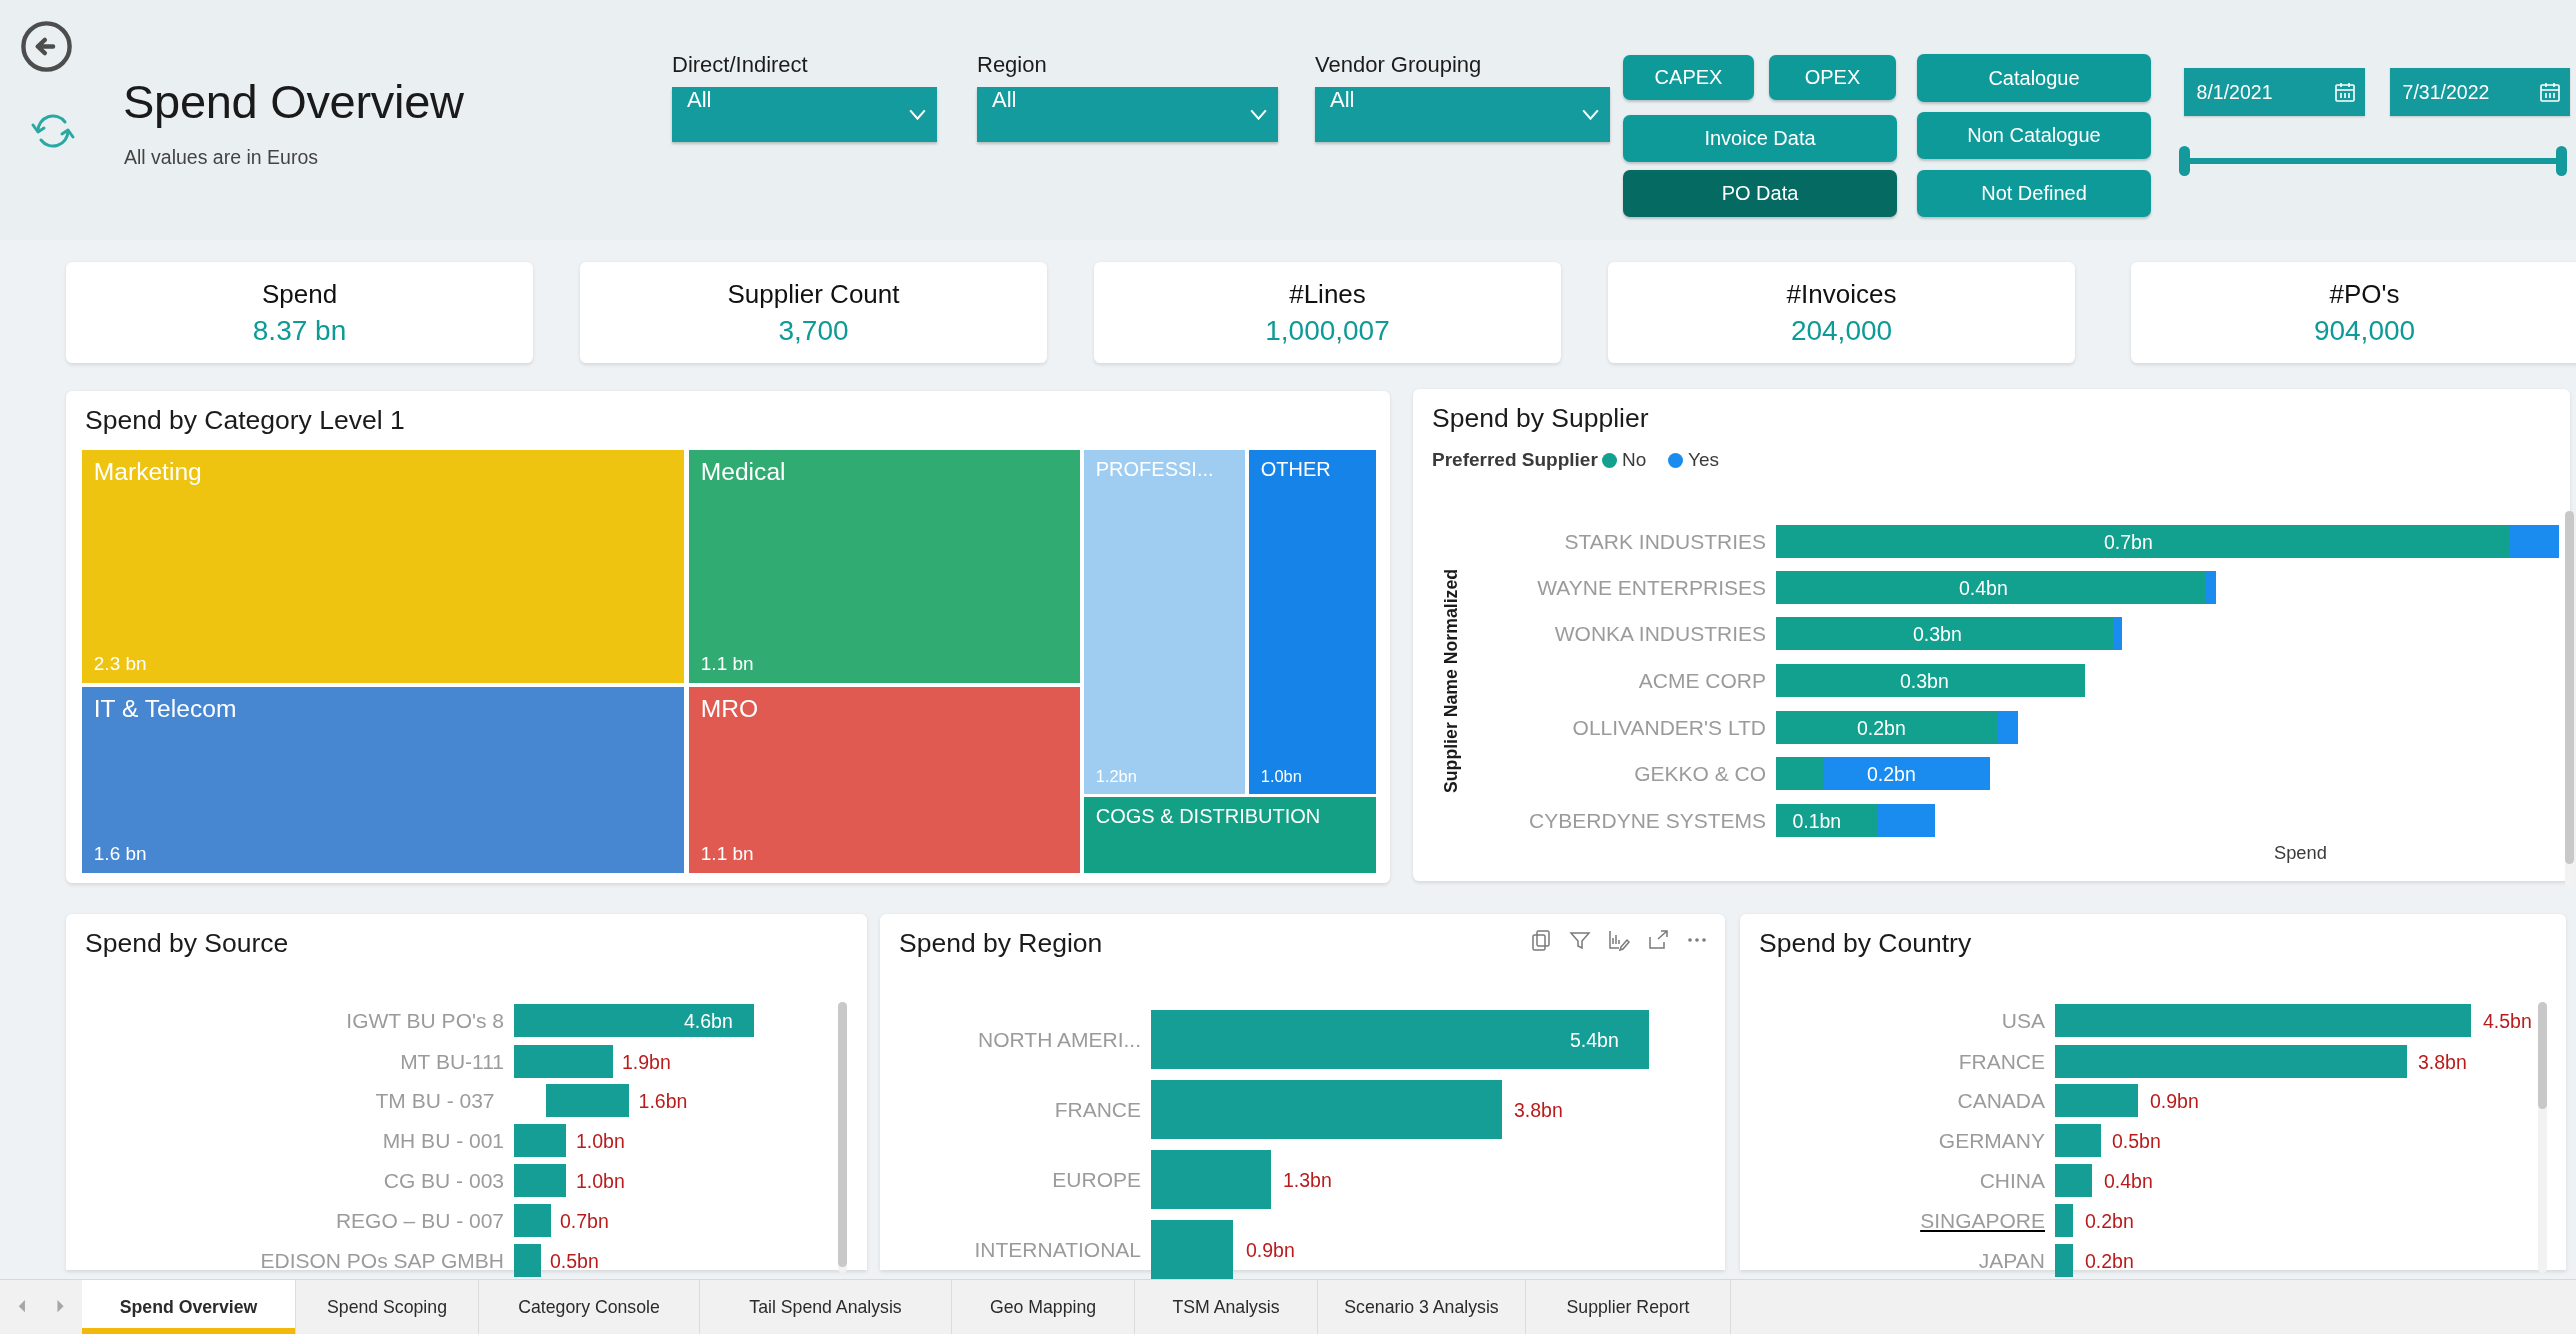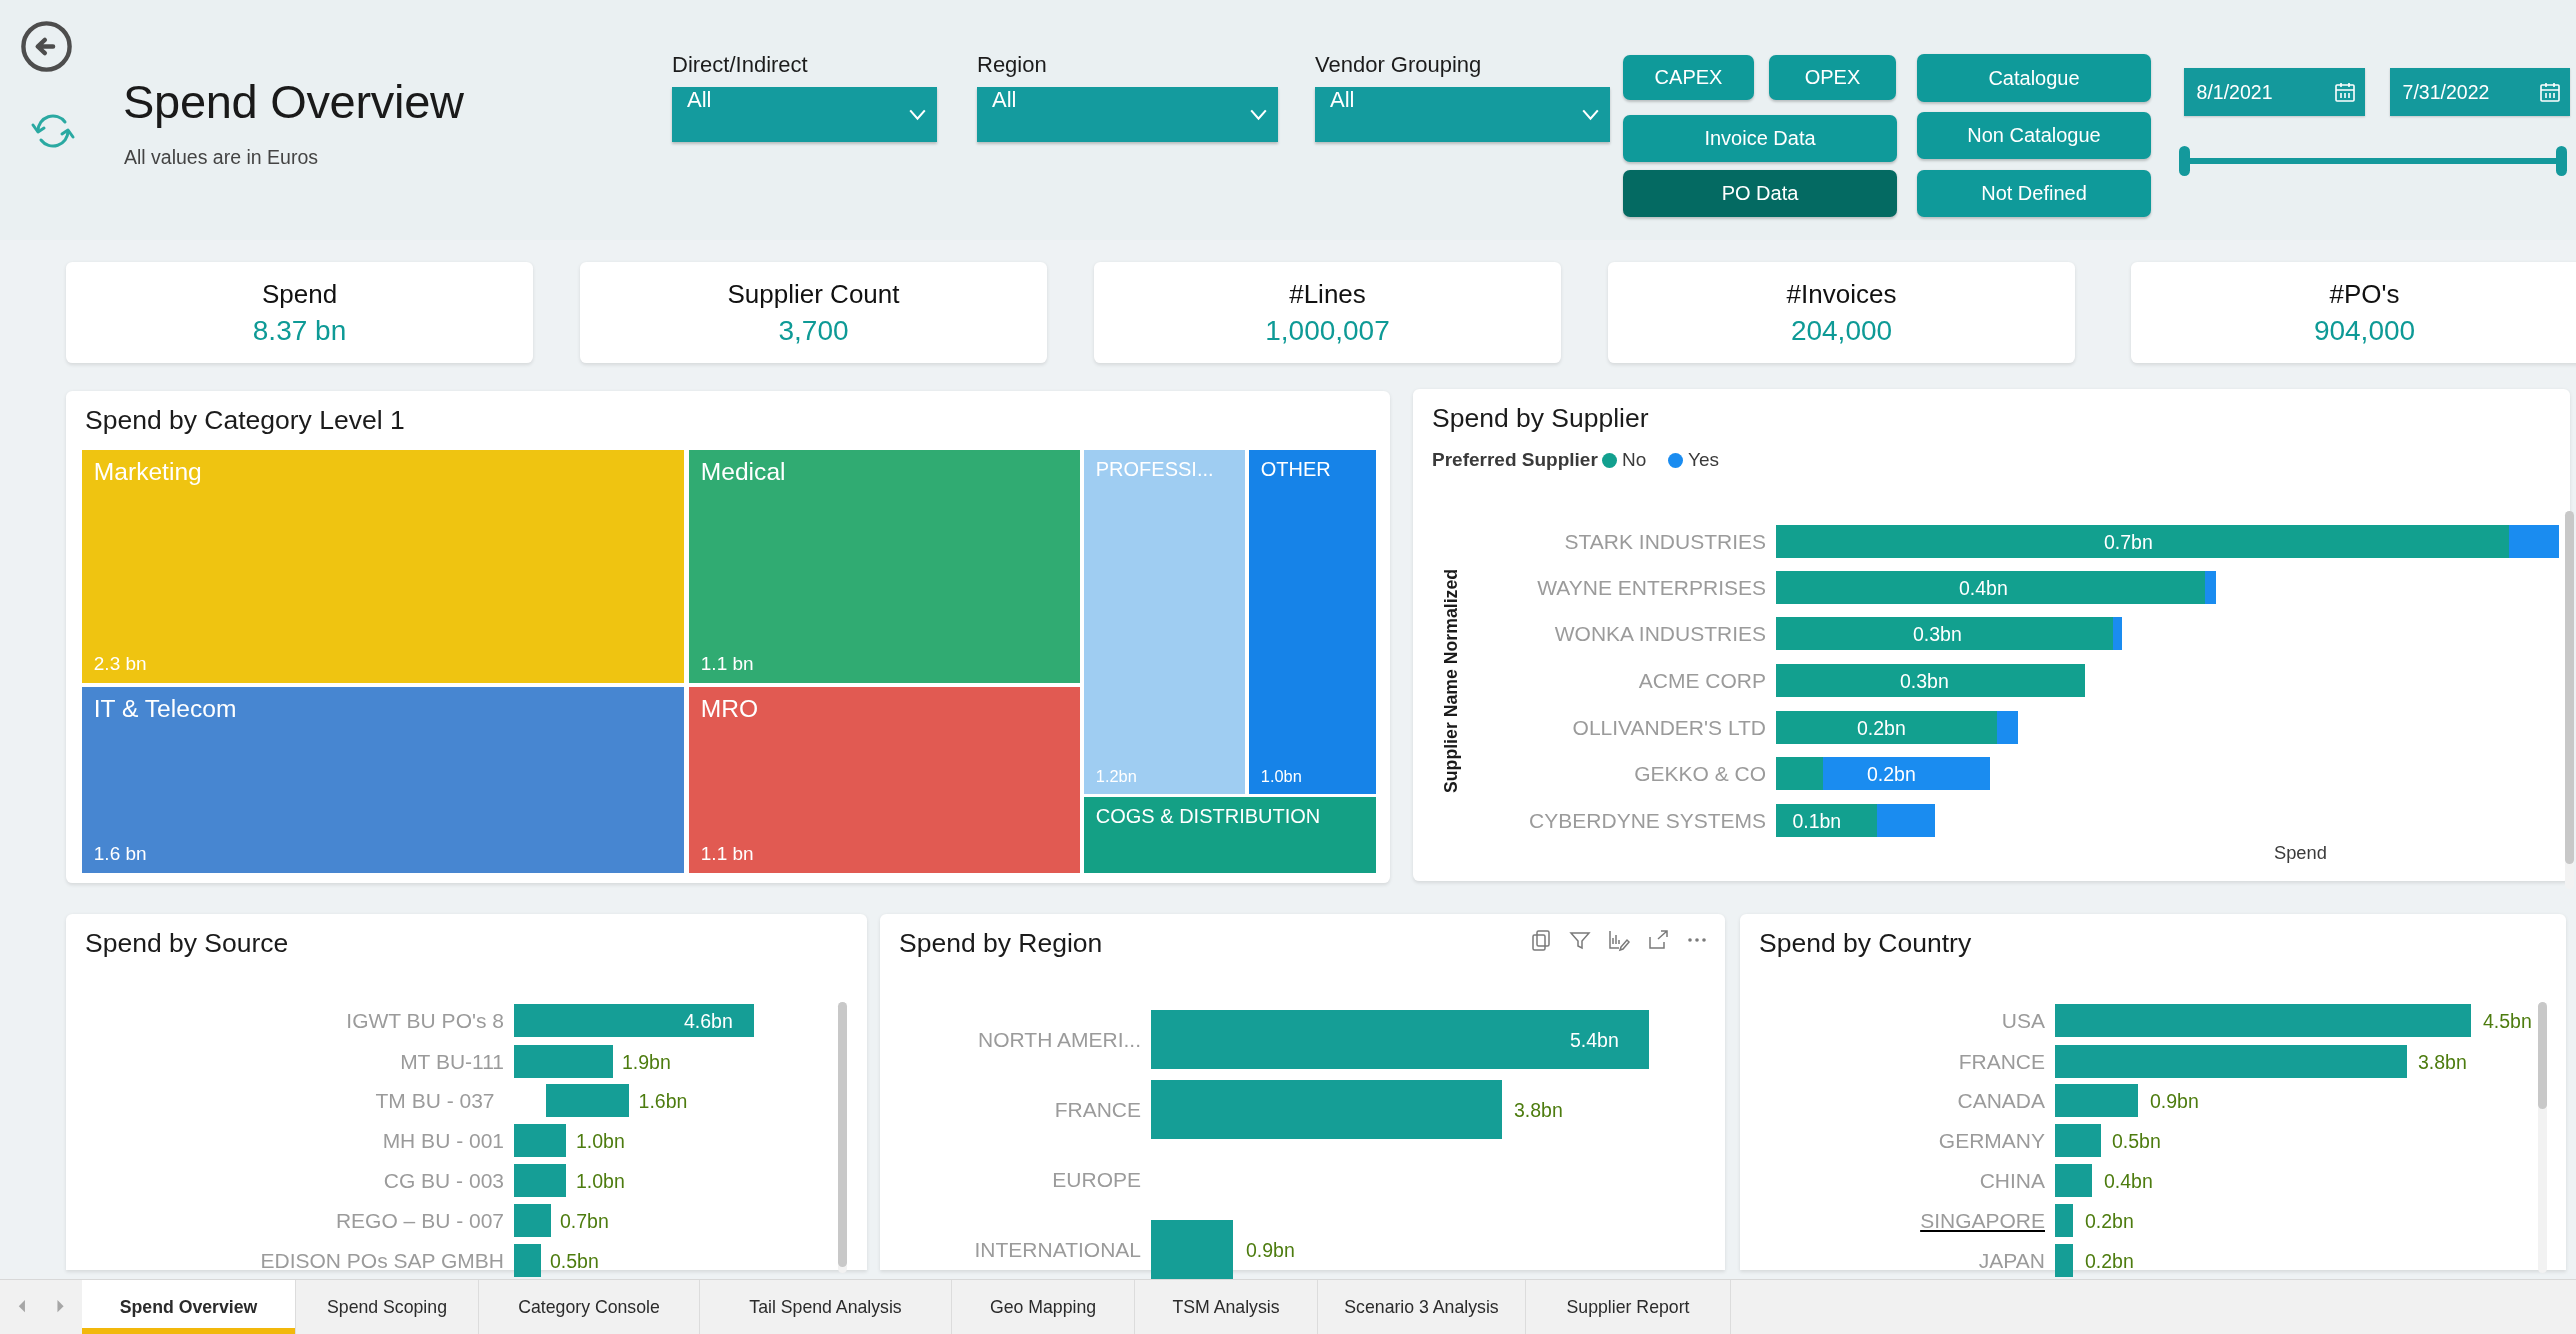--- a/index.html
+++ b/index.html
@@ -112,21 +112,21 @@
     font-size: 21px; color: #9b9b9b; text-align: right; white-space: nowrap;
     padding-right: 10px;
   }
   .bar-track { position: relative; height: 100%; }
   .bar-seg { position: absolute; top: 0; height: 100%; }
   .bar-inlabel {
     position: absolute; color: #fff; font-size: 19.5px;
     top: 50%; transform: translateY(-50%);
   }
   .bar-outlabel {
-    position: absolute; color: #4d7c0f; font-size: 19.5px;
+    position: absolute; color: #b91c1c; font-size: 19.5px;
     top: 50%; transform: translateY(-50%); white-space: nowrap;
   }
 
   .legend-title { position:absolute; font-size: 19px; font-weight: bold; color:#3a3a3a; white-space: nowrap;}
   .legend-item { position:absolute; display:flex; align-items:center; font-size:19px; color:#3a3a3a;}
   .legend-dot { width:15px; height:15px; border-radius:50%; margin-right:5px; }
 
   .viz-toolbar { position:absolute; display:flex; align-items:center; gap: 15px; }
   .viz-toolbar svg { width: 24px; height: 24px; cursor:pointer; }
 
@@ -508,20 +508,24 @@
   <div class="bar-row" style="left:0px; top:166px; width:820px; height:59px;">
     <div class="bar-cat" style="width:271px;">FRANCE</div>
     <div class="bar-track" style="width:542px;">
       <div class="bar-seg" style="left:0; width:351px; background:#159e96;"></div>
       <div class="bar-outlabel" style="left:363px;">3.8bn</div>
     </div>
   </div>
 
   <div class="bar-row" style="left:0px; top:236px; width:820px; height:59px;">
     <div class="bar-cat" style="width:271px;">EUROPE</div>
+    <div class="bar-track" style="width:542px;">
+      <div class="bar-seg" style="left:0; width:120px; background:#159e96;"></div>
+      <div class="bar-outlabel" style="left:132px;">1.3bn</div>
+    </div>
   </div>
 
   <div class="bar-row" style="left:0px; top:306px; width:820px; height:59px; overflow:hidden;">
     <div class="bar-cat" style="width:271px;">INTERNATIONAL</div>
     <div class="bar-track" style="width:542px;">
       <div class="bar-seg" style="left:0; width:82px; background:#159e96;"></div>
       <div class="bar-outlabel" style="left:95px;">0.9bn</div>
     </div>
   </div>
 </div>

